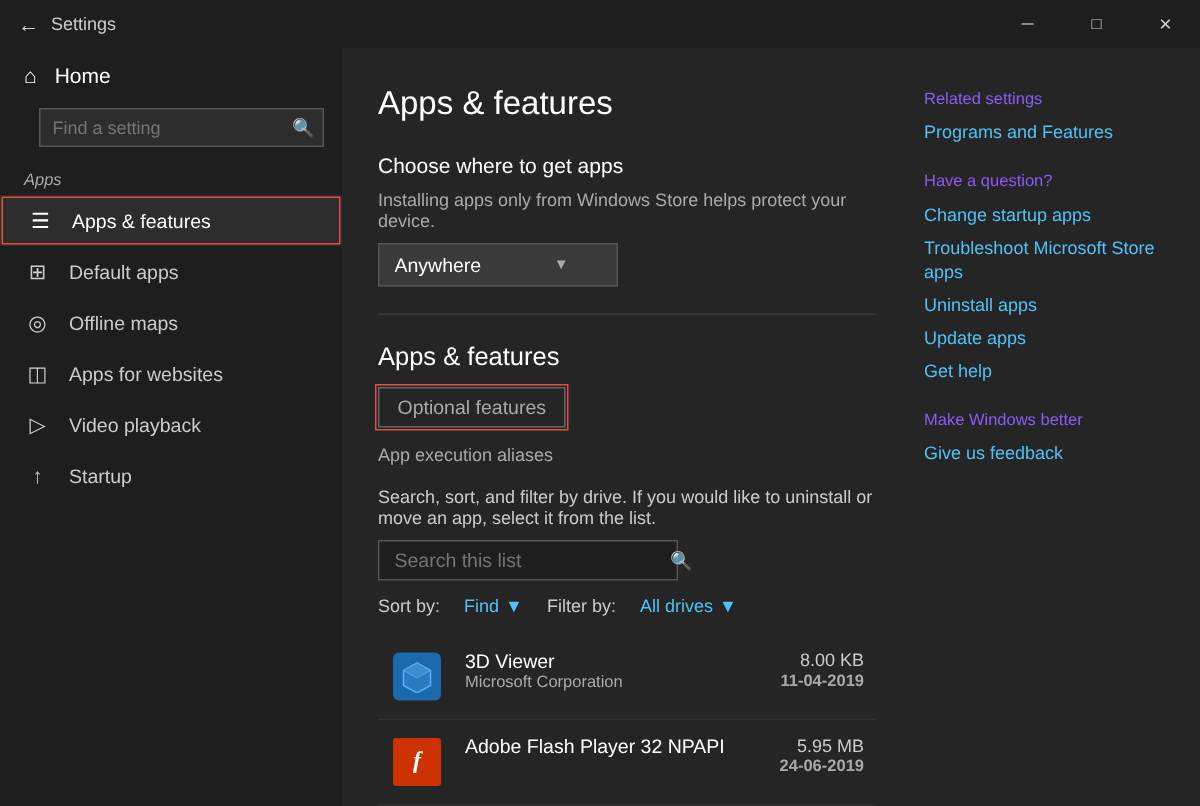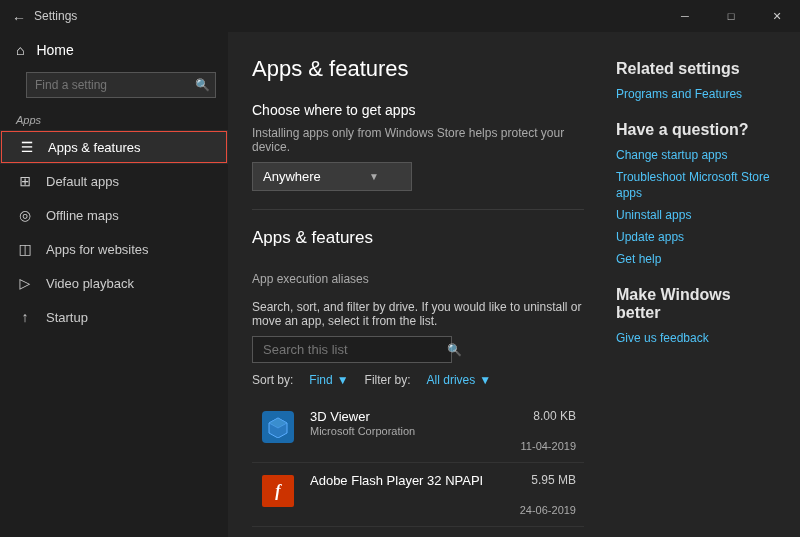--- a/index.html
+++ b/index.html
@@ -202,21 +202,21 @@
       cursor: pointer;
       display: inline-block;
       background: transparent;
       outline: 1.5px solid #e74c3c;
       outline-offset: 1px;
     }
 
     .app-execution-link {
       font-size: 12px;
       color: #aaaaaa;
-      margin-top: 24px;
+      margin-top: 11px;
       cursor: pointer;
     }
 
     .search-desc {
       font-size: 12px;
       color: #cccccc;
       margin-top: 14px;
       margin-bottom: 8px;
     }
 
@@ -320,35 +320,36 @@
 
     .app-meta {
       text-align: right;
       font-size: 12px;
       color: #cccccc;
       flex-shrink: 0;
     }
     .app-date {
       font-size: 11px;
       color: #aaaaaa;
-      margin-top: 17px;
+      margin-top: 1px;
+      font-weight: bold;
     }
 
     
     .content-right {
       width: 160px;
       flex-shrink: 0;
       padding-top: 4px;
     }
 
     .related-section-title {
-      font-size: 16px;
-      color: #e5e5e5;
+      font-size: 11px;
+      color: #8b5cf6;
       margin-bottom: 8px;
-      font-weight: 700;
+      font-weight: 400;
     }
 
     .related-link {
       display: block;
       font-size: 12px;
       color: #4fc3f7;
       cursor: pointer;
       margin-bottom: 5px;
       line-height: 1.4;
     }
@@ -433,20 +434,21 @@
           <span>Anywhere</span>
           <span class="chevron">▼</span>
         </div>
       </div>
 
       <div class="section-divider"></div>
 
       <div>
         <div class="apps-section-title">Apps &amp; features</div>
 
+        <div class="optional-features-btn">Optional features</div>
 
         <div class="app-execution-link">App execution aliases</div>
 
         <div class="search-desc">Search, sort, and filter by drive. If you would like to uninstall or move an app, select it from the list.</div>
 
         <div class="search-box">
           <input type="text" style="color: rgb(170, 170, 170);" placeholder="Search this list">
           <span class="icon">🔍</span>
         </div>
 

